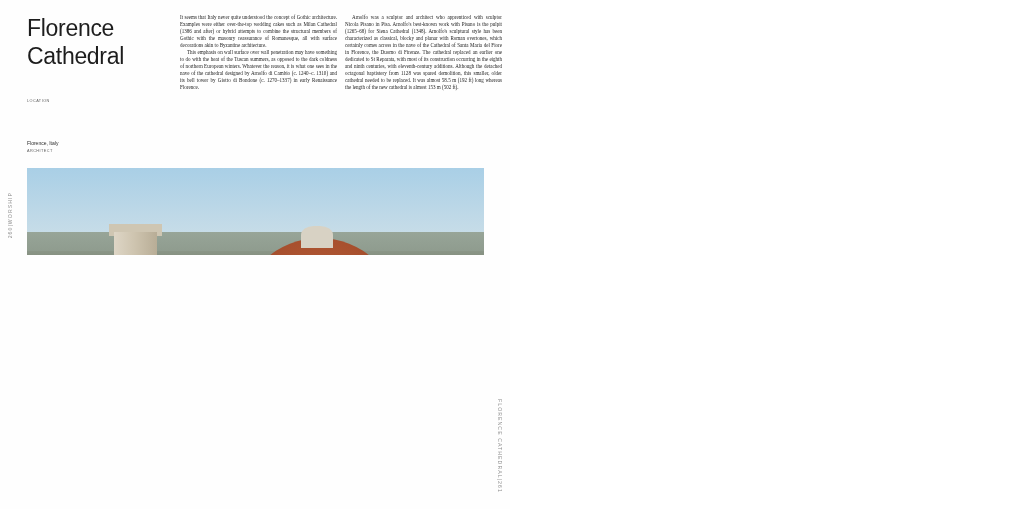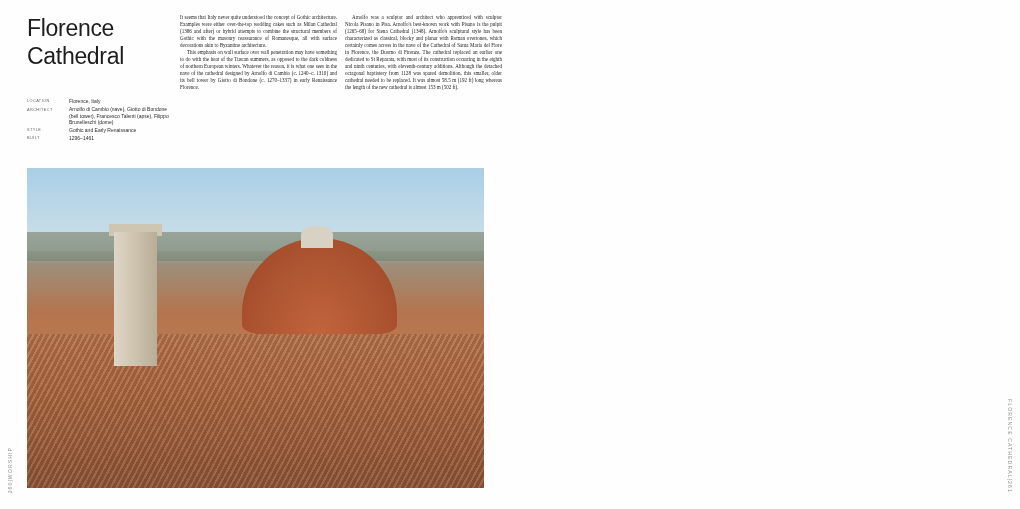--- a/index.html
+++ b/index.html
@@ -1,15 +1,15 @@
 <!DOCTYPE html>
 <html><head>
 <meta charset="utf-8">
 <style>
-  * { box-sizing: border-box; margin: 0; padding: 0; }
+  * { box-sizing: border-box; margin: 0; padding: 0; flex-direction: column; }
   body {
     width: 1020px; height: 509px;
     background: #ffffff;
     font-family: "Liberation Serif", serif;
     overflow: hidden;
   }
   .spread { position: relative; width: 1020px; height: 509px; display: flex; }
   .page { position: relative; height: 509px; background: #fefefe; }
   .page-left { width: 510px; }
   .page-right { width: 510px; }

